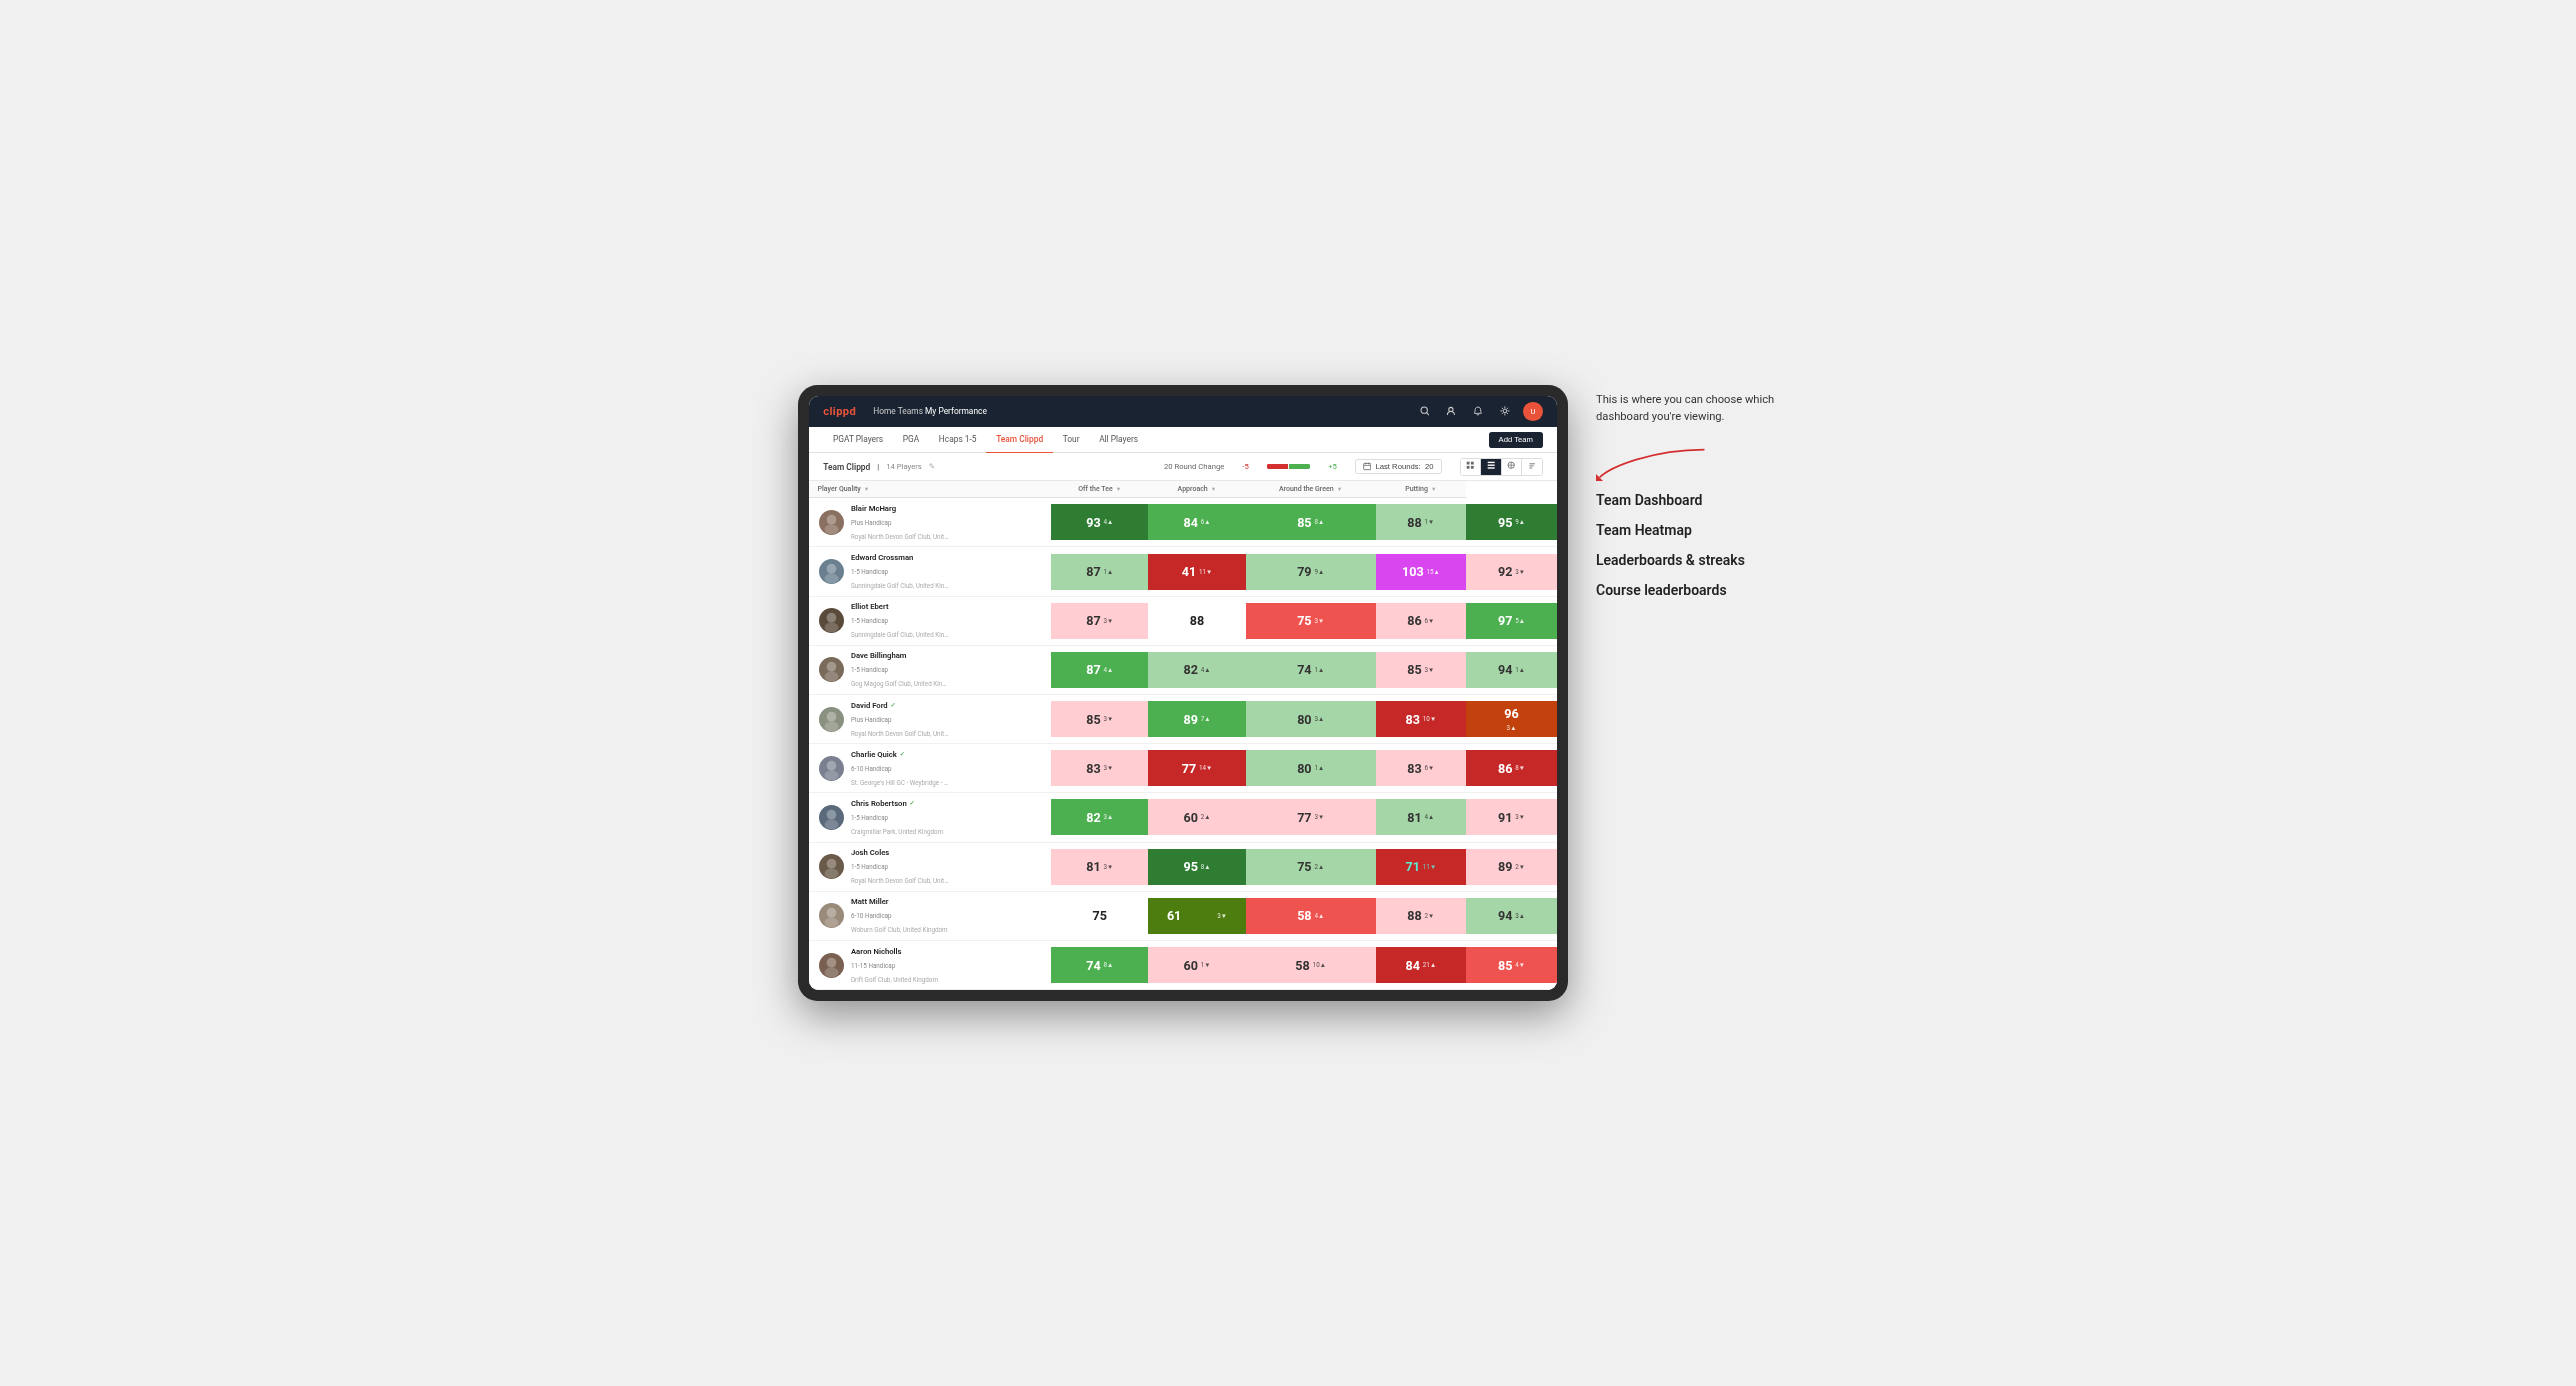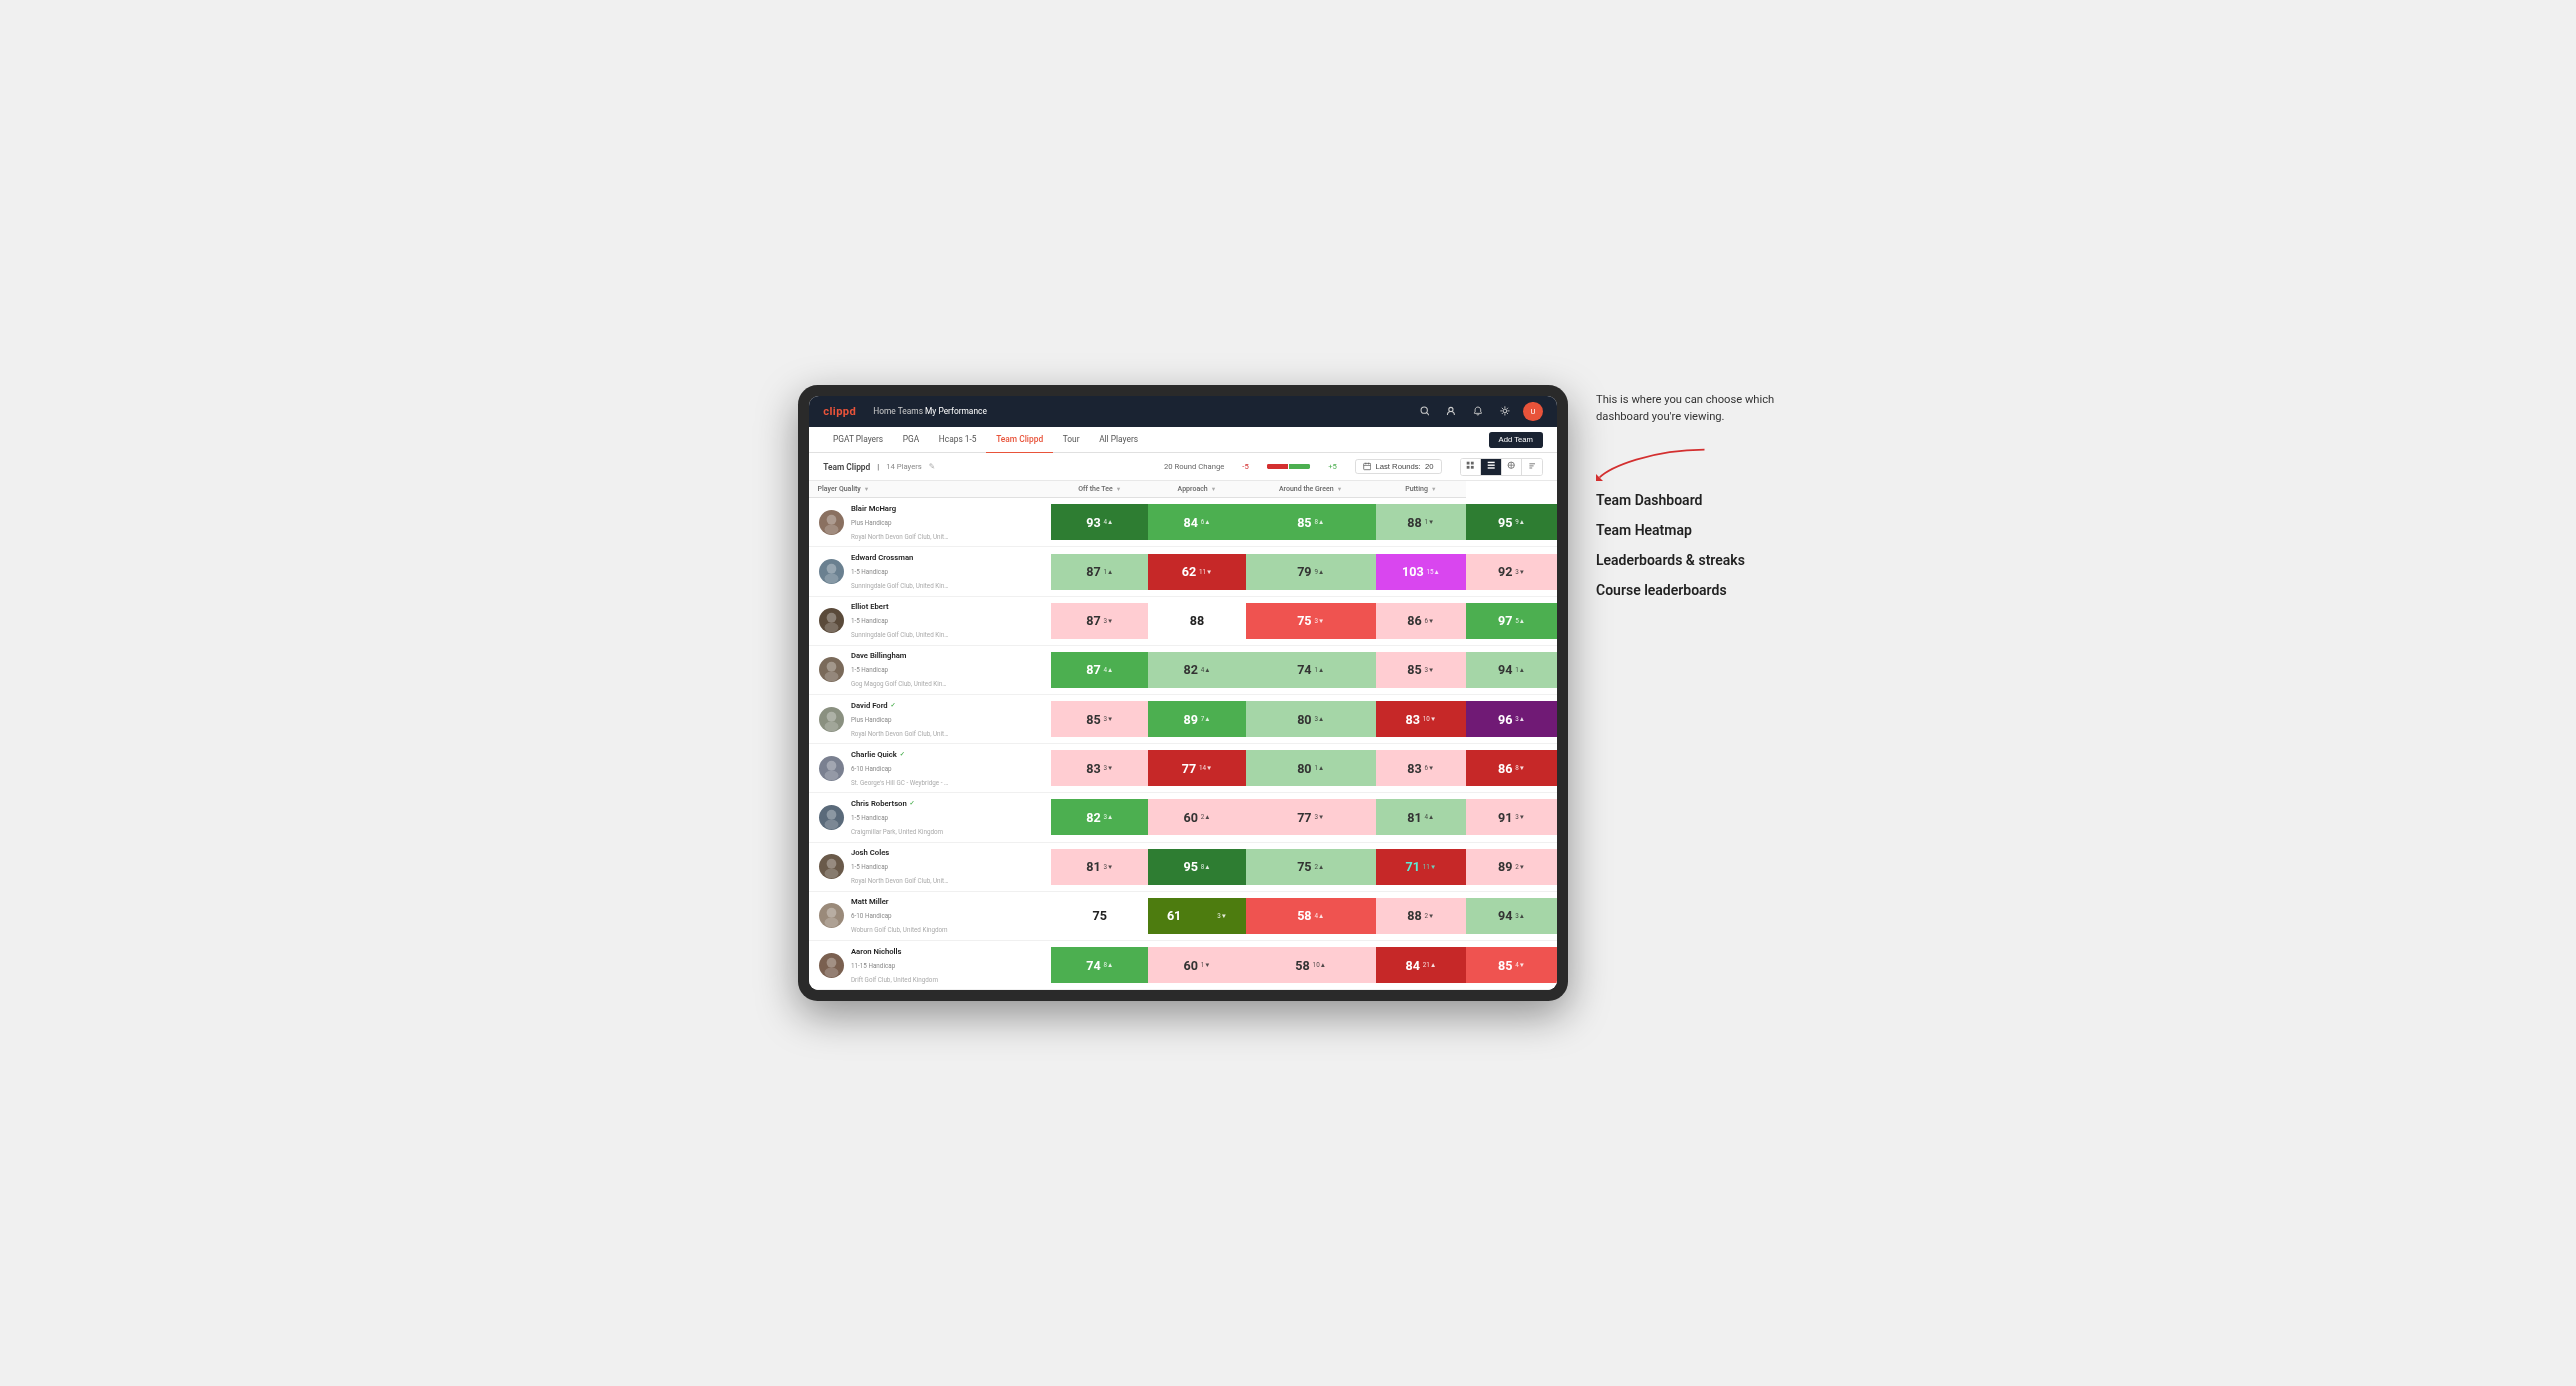--- a/index.html
+++ b/index.html
@@ -598,21 +598,21 @@
     </div>
   </td>
                 <td class="metric-cell">
       <div class="metric-box" style="background:#a5d6a7; color:#333;">
         <span style="font-size:12.6px; font-weight:700;">87</span>
         <span class="metric-change up">1▲</span>
       </div>
     </td>
                 <td class="metric-cell">
       <div class="metric-box" style="background:#c62828; color:#fff;">
-        <span style="font-size:12.6px; font-weight:700;">62</span>
+        <span style="font-size:12.6px; font-weight:700;">41</span>
         <span class="metric-change down">11▼</span>
       </div>
     </td>
                 <td class="metric-cell">
       <div class="metric-box" style="background:#a5d6a7; color:#333;">
         <span style="font-size:12.6px; font-weight:700;">79</span>
         <span class="metric-change up">9▲</span>
       </div>
     </td>
                 <td class="metric-cell">
@@ -765,21 +765,21 @@
         <span class="metric-change up">3▲</span>
       </div>
     </td>
                 <td class="metric-cell">
       <div class="metric-box" style="background:#c62828; color:#fff;">
         <span style="font-size:12.6px; font-weight:700;">83</span>
         <span class="metric-change down">10▼</span>
       </div>
     </td>
                 <td class="metric-cell">
-      <div class="metric-box" style="background:#701a75; color:#fff;">
+      <div class="metric-box" style="background:#c2410c; color:#fff;flex-direction:column;">
         <span style="font-size:12.6px; font-weight:700;">96</span>
         <span class="metric-change up">3▲</span>
       </div>
     </td>
               </tr>
               <tr class="player-row">
                 <td>
     <div class="player-info-cell">
       <div class="player-avatar" style="background: #7a8090;">
         <svg width="25" height="25" viewBox="0 0 36 36">

